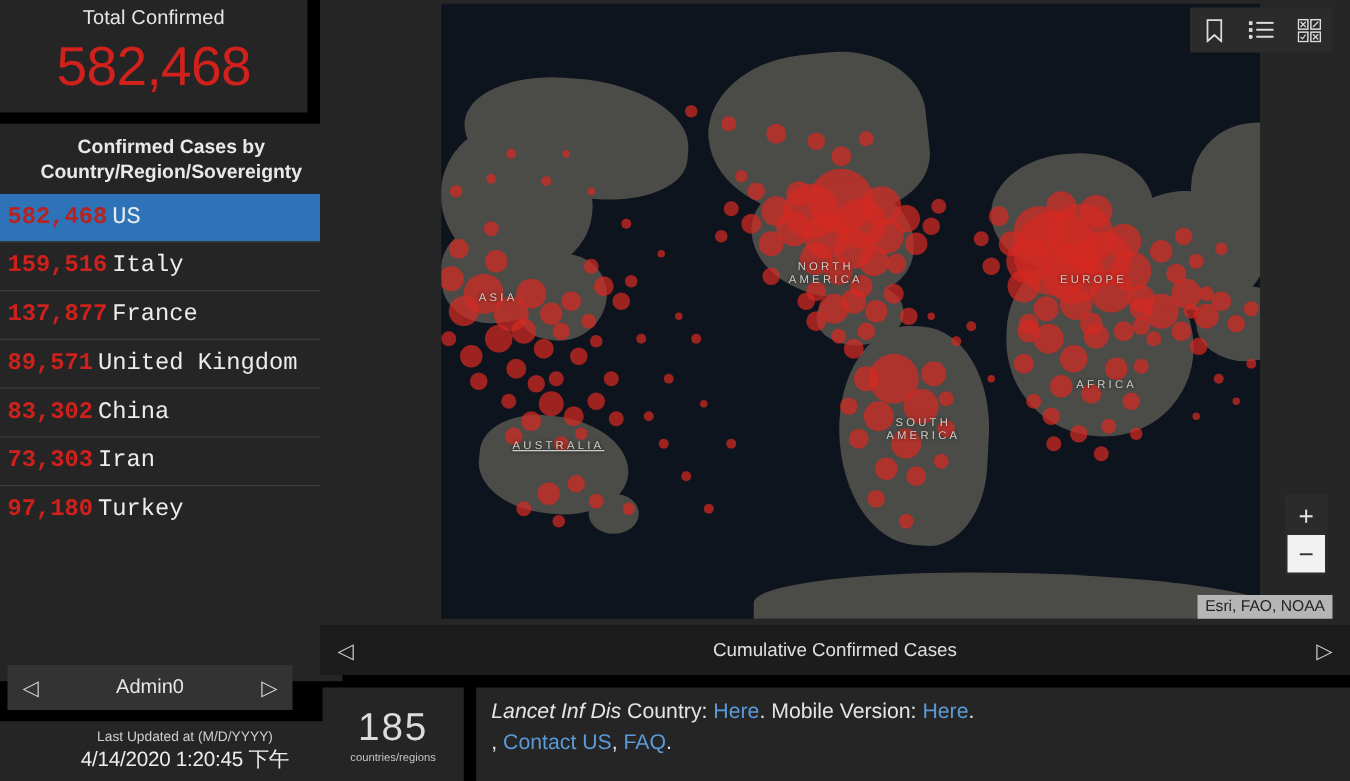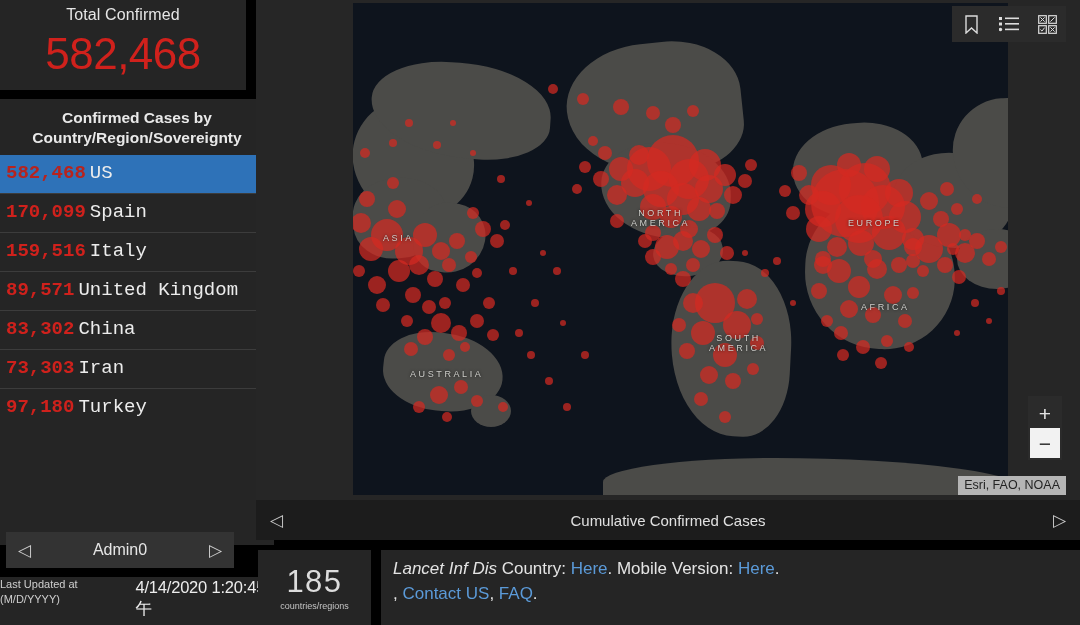--- a/index.html
+++ b/index.html
@@ -126,22 +126,22 @@
     font-size: 16px;
     color: #e6e6e6;
   }
 
   
   #updated-card {
     position: absolute;
     left: 0; top: 577px;
     width: 296px; height: 48px;
     background: #252525;
-    display: flex; flex-direction: row;
-    align-items: flex-start; justify-content: center;
+    display: flex; flex-direction: column;
+    align-items: center; justify-content: center;
   }
   #updated-label {
     font-size: 11px;
     color: #cfcfcf;
     line-height: 15px;
   }
   #updated-value {
     font-size: 16.5px;
     font-weight: normal;
     color: #ededed;
@@ -315,22 +315,22 @@
 
     <div id="total-card">
       <div id="total-label">Total Confirmed</div>
       <div id="total-value">582,468</div>
     </div>
 
     <div id="list-card">
       <div id="list-title">Confirmed Cases by Country/Region/Sovereignty</div>
       <div id="list-scroll">
           <div class="row selected"><span class="num">582,468</span><span class="nm">US</span></div>
-          <div class="row"><span class="num">170,099</span><span class="nm">Spain</span></div>
           <div class="row"><span class="num">159,516</span><span class="nm">Italy</span></div>
+          <div class="row"><span class="num">137,877</span><span class="nm">France</span></div>
           <div class="row"><span class="num">89,571</span><span class="nm">United Kingdom</span></div>
           <div class="row"><span class="num">83,302</span><span class="nm">China</span></div>
           <div class="row"><span class="num">73,303</span><span class="nm">Iran</span></div>
           <div class="row"><span class="num">97,180</span><span class="nm">Turkey</span></div>
         </div>
       <div id="list-scrollbar">
         <div id="list-scrollbar-thumb"></div>
       </div>
     </div>
 
@@ -551,21 +551,21 @@
           <div class="dot" style="left: 36px; top: 136px; width: 8px; height: 8px;"></div>
           <div class="dot" style="left: 52px; top: 116px; width: 8px; height: 8px;"></div>
           <div class="dot" style="left: 80px; top: 138px; width: 8px; height: 8px;"></div>
           <div class="dot" style="left: 97px; top: 117px; width: 6px; height: 6px;"></div>
           <div class="dot" style="left: 117px; top: 147px; width: 6px; height: 6px;"></div>
         </div>
       <div id="label-layer">
           <div class="continent" style="left: 30px; top: 230px;">ASIA</div>
           <div class="continent" style="left: 278px; top: 205px;">NORTH<br>AMERICA</div>
           <div class="continent" style="left: 356px; top: 330px;">SOUTH<br>AMERICA</div>
-          <div class="continent" style="left: 57px; top: 366px;">AUSTRALIA</div>
+          <div class="continent" style="left: 57px; top: 348px; text-decoration: underline;">AUSTRALIA</div>
           <div class="continent" style="left: 495px; top: 215px;">EUROPE</div>
           <div class="continent" style="left: 508px; top: 299px;">AFRICA</div>
         </div>
     </div>
 
     <div id="map-tools">
       <div class="tool-btn">
         <svg width="15" height="19" viewBox="0 0 15 19">
           <path d="M2 1 h11 v17 l-5.5 -5 -5.5 5 z" fill="none" stroke="#dcdcdc" stroke-width="1.4"></path>
         </svg>

